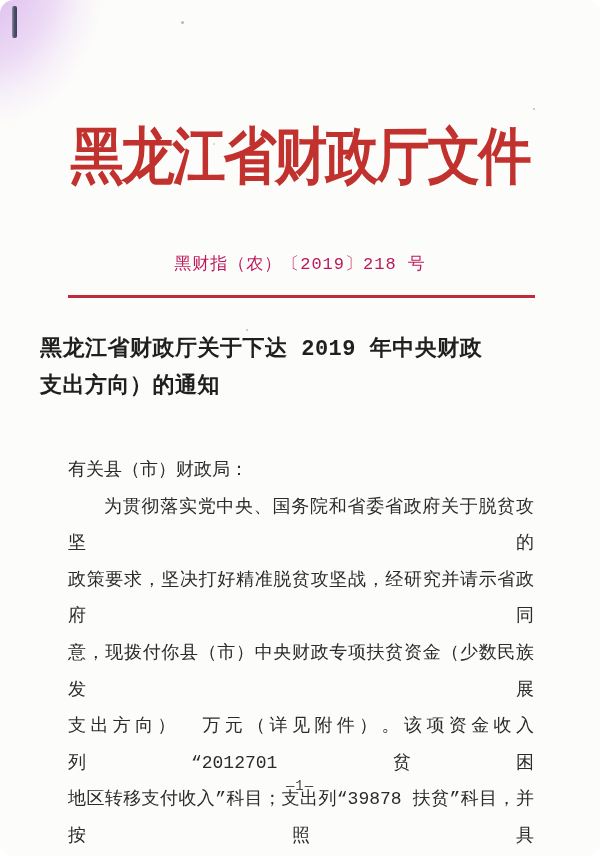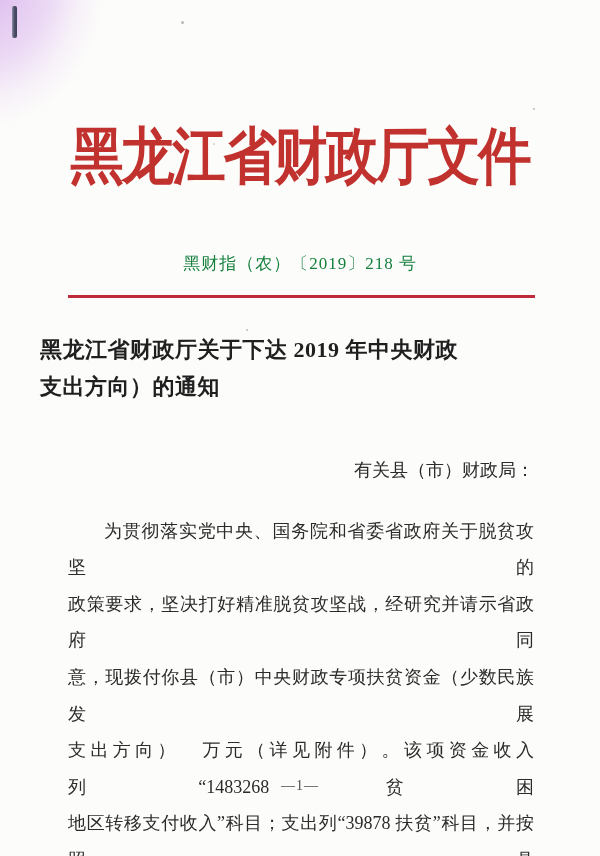--- a/index.html
+++ b/index.html
@@ -7,21 +7,22 @@
     padding: 0;
     background: #ffffff;
   }
   .page {
     position: relative;
     width: 600px;
     height: 856px;
     overflow: hidden;
     background: var(--paper, #fcfcfa);
     color: var(--ink, #2b2b2b);
-    font-family: Liberation Serif, serif;
+    font-family: Liberation Mono, monospace;
+    border-radius: 14px;
   }
   
   .corner-tint {
     position: absolute;
     left: 0; top: 0;
     width: 180px; height: 210px;
     background: radial-gradient(ellipse 150px 190px at -15px -25px,
       rgba(216,178,236,0.95) 0%,
       rgba(222,188,240,0.55) 45%,
       rgba(230,205,244,0.25) 64%,
@@ -62,21 +63,21 @@
     transform: scaleY(1.16);
     transform-origin: center top;
   }
   .doc-number {
     position: absolute;
     top: 252px; left: 0;
     width: 600px;
     text-align: center;
     font-size: 17px;
     letter-spacing: 1px;
-    color: #15803d;
+    color: #be185d;
   }
   .red-rule {
     position: absolute;
     top: 295px; left: 68px;
     width: 467px; height: 3px;
     background: var(--rule-red, #c02b3c);
   }
   .doc-title {
     position: absolute;
     top: 331px; left: 40px;
@@ -88,26 +89,26 @@
     color: #1f1f1f;
   }
   .body-text {
     position: absolute;
     top: 452px; left: 68px;
     width: 466px;
     font-size: 18px;
     line-height: 36.6px;
     color: #2b2b2b;
   }
-  .b-line { width: 100%; text-align: right; }
+  .b-line { width: 100%; }
   .b-line.just {
     text-align: justify;
     text-align-last: justify;
   }
-  .b-line.indent { text-indent: 2em; margin-top: 24px; }
+  .b-line.indent { text-indent: 2em; }
   .page-number {
     position: absolute;
     top: 778px; left: 0;
     width: 600px;
     text-align: center;
     font-size: 14px;
     letter-spacing: 1px;
     color: #4a4a4a;
   }
 </style>
@@ -132,21 +133,21 @@
   <div class="doc-title">
     <div class="t-line">黑龙江省财政厅关于下达 2019 年中央财政</div>
     <div class="t-line">支出方向）的通知</div>
   </div>
 
   <div class="body-text">
     <div class="b-line">有关县（市）财政局：</div>
     <div class="b-line just indent">为贯彻落实党中央、国务院和省委省政府关于脱贫攻坚的</div>
     <div class="b-line just">政策要求，坚决打好精准脱贫攻坚战，经研究并请示省政府同</div>
     <div class="b-line just">意，现拨付你县（市）中央财政专项扶贫资金（少数民族发展</div>
-    <div class="b-line just">支出方向）　万元（详见附件）。该项资金收入列“1483268 贫困</div>
+    <div class="b-line just">支出方向）　万元（详见附件）。该项资金收入列“2012701 贫困</div>
     <div class="b-line just">地区转移支付收入”科目；支出列“39878 扶贫”科目，并按照具</div>
     <div class="b-line">体支出情况分列至项级科目。现将有关事宜通知如下：</div>
 
   </div>
 
   <div class="page-number">—1—</div>
 
 </div>
 
 </body></html>

